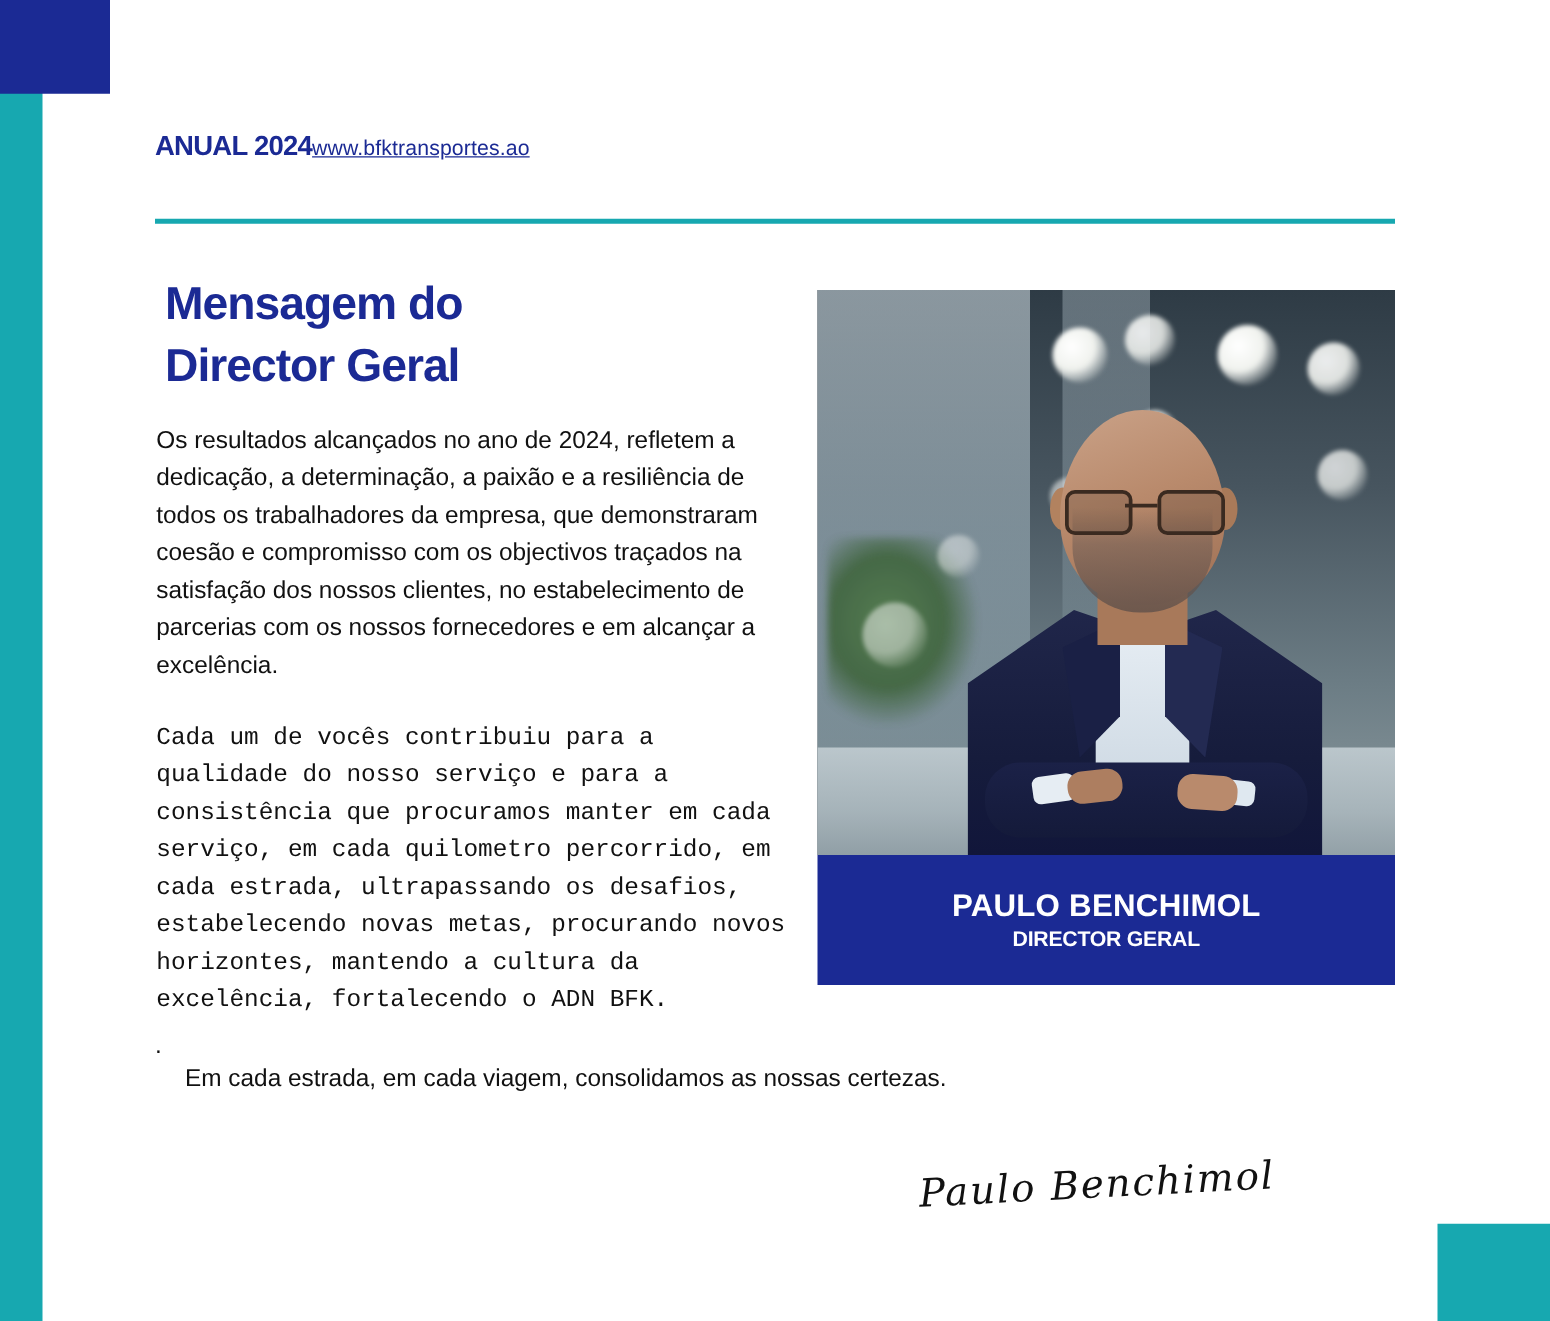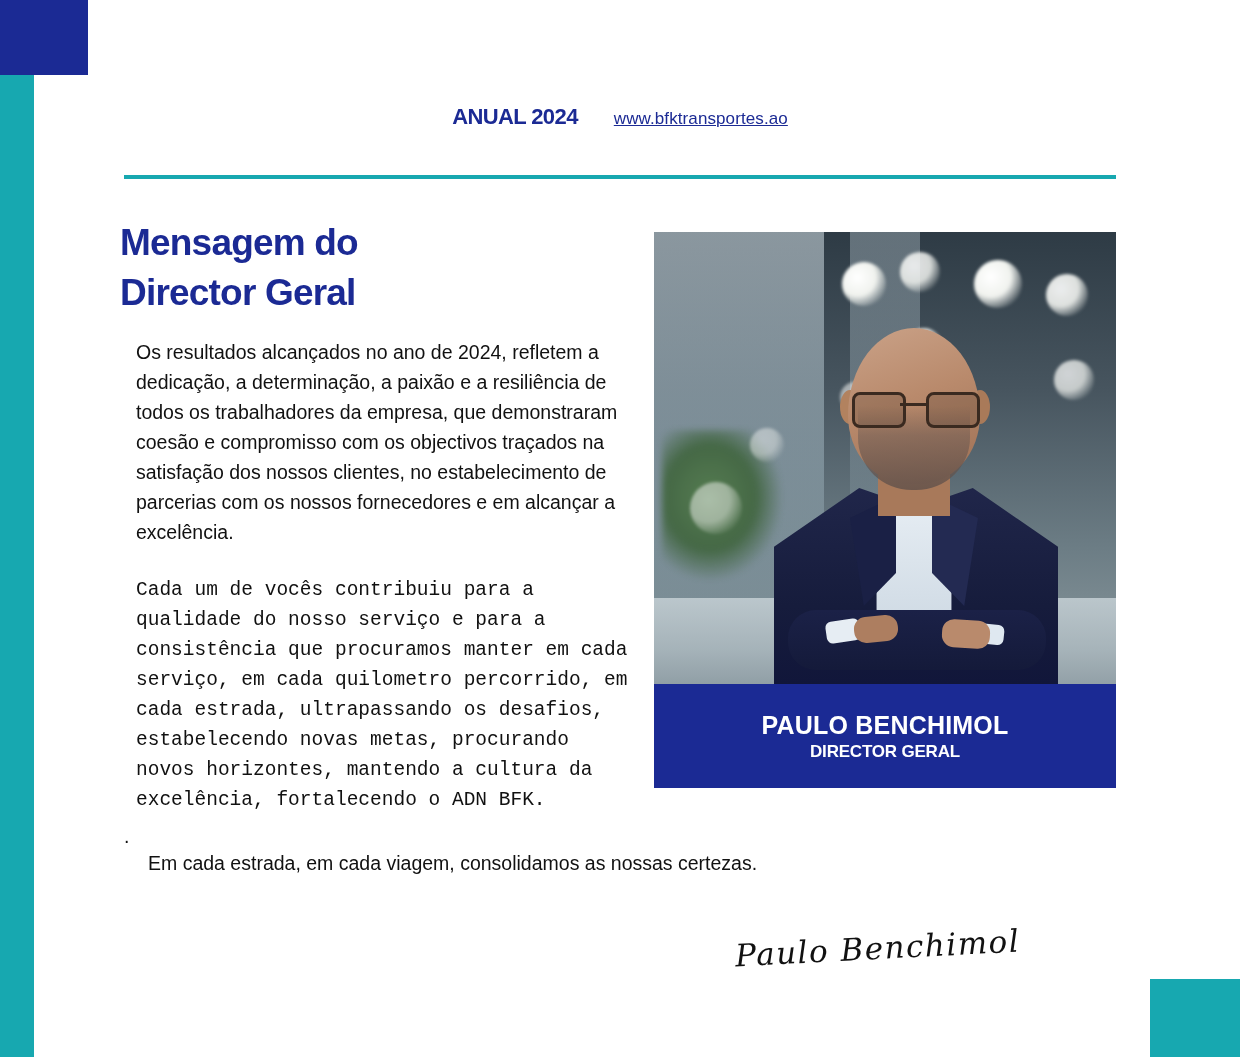--- a/index.html
+++ b/index.html
@@ -46,22 +46,21 @@
   }
 
   
   .header {
     position: absolute;
     left: 124px;
     top: 104px;
     width: 992px;
     display: flex;
     align-items: baseline;
-    justify-content: center;
-    gap: 36px;
+    justify-content: flex-start;
   }
   .header-left {
     font-size: 22px;
     font-weight: bold;
     color: #1b2a94;
     letter-spacing: -0.6px;
   }
   .header-right {
     font-size: 17px;
     color: #1b2a94;
@@ -73,42 +72,42 @@
     left: 124px;
     top: 175px;
     width: 992px;
     height: 4px;
     background: #17a8b0;
   }
 
   
   .title {
     position: absolute;
-    left: 120px;
+    left: 132px;
     top: 218px;
     width: 520px;
     font-size: 37px;
     line-height: 50px;
     font-weight: bold;
     color: #1b2a94;
     letter-spacing: -0.8px;
   }
 
   
   .body-copy {
     position: absolute;
     left: 124px;
     top: 337px;
     width: 512px;
     font-size: 19.5px;
     line-height: 30px;
     color: #111111;
   }
   .body-copy p {
-    margin: 0 0 28px 12px;
+    margin: 0 0 28px 1px;
   }
   .body-copy p.tight {
     margin-bottom: 6px;
     font-family: Liberation Mono, monospace;
   }
   .body-copy p.dot {
     margin: 0 0 14px 0;
   }
 
   .closing {

